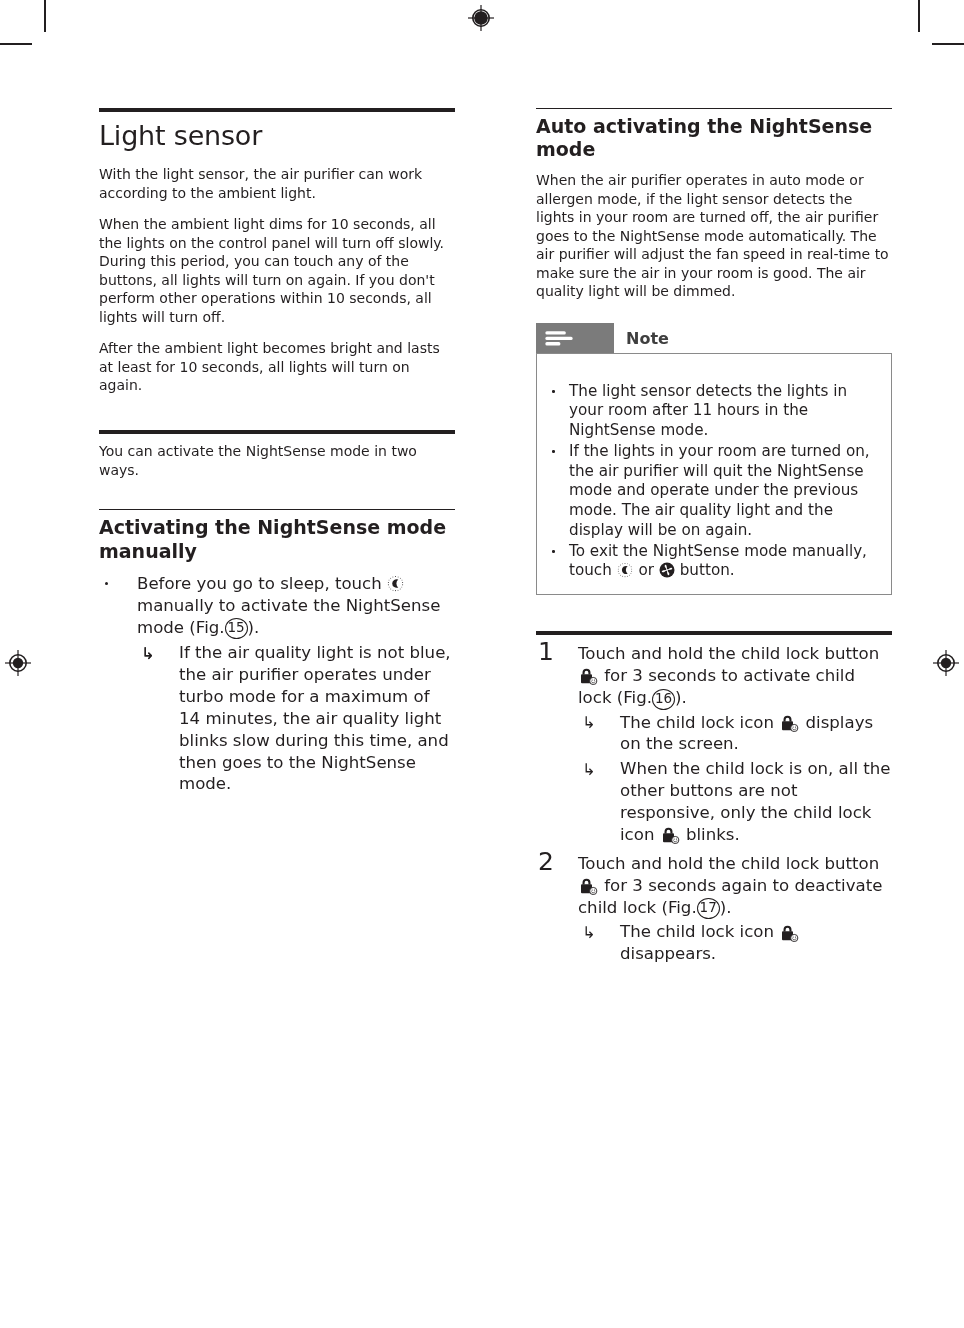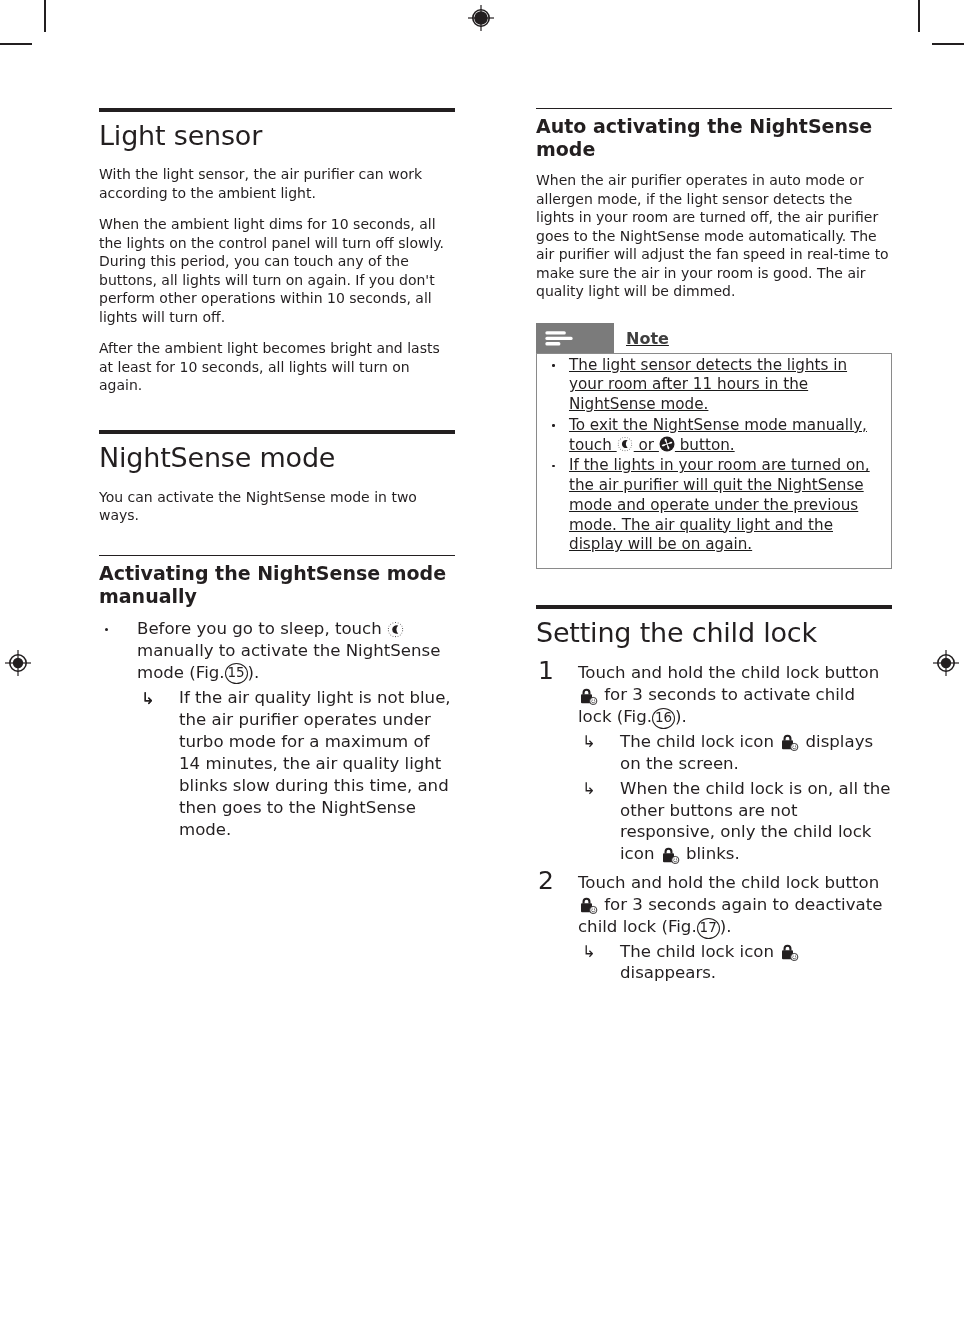--- a/index.html
+++ b/index.html
@@ -135,21 +135,21 @@
     position: absolute;
     left: 2px;
     top: -4px;
     font-size: 25px;
     line-height: 1;
     font-weight: 400;
     color: #231f20;
   }
 
   
-  .notebox { margin: 22px 0 12px 0; text-decoration: underline; }
+  .notebox { margin: 22px 0 12px 0; }
   .note-tab {
     display: flex;
     align-items: center;
     background: #7b7b7b;
     width: 78px;
     height: 30px;
     box-sizing: border-box;
     padding-left: 8px;
   }
   .note-tab-wrap {
@@ -160,21 +160,21 @@
     font-size: 16px;
     font-weight: 700;
     color: #3f3f3f;
     margin-left: 12px;
     line-height: 1;
     padding-bottom: 6px;
   }
   .note-body {
     border: 1px solid #8a8a8a;
     border-top: 1px solid #8a8a8a;
-    padding: 2px 12px 12px 10px;
+    padding: 28px 12px 12px 10px;
     box-sizing: border-box;
   }
   .note-body ul.bul > li {
     padding-left: 22px;
     font-size: 15.2px;
     line-height: 1.30;
     margin-bottom: 1px;
   }
   .note-body ul.bul > li > .dot {
     left: 5px;
@@ -285,21 +285,20 @@
   <div class="col col-left">
 
     <div class="rule-thick"></div>
     <h1 class="sec">Light sensor</h1>
 
     <p class="body">With the light sensor, the air purifier can work according to the ambient light.</p>
     <p class="body">When the ambient light dims for 10 seconds, all the lights on the control panel will turn off slowly. During this period, you can touch any of the buttons, all lights will turn on again. If you don't perform other operations within 10 seconds, all lights will turn off.</p>
     <p class="body">After the ambient light becomes bright and lasts at least for 10 seconds, all lights will turn on again.</p>
 
     <div class="rule-thick h-gap-top"></div>
-    <h1 class="sec">NightSense mode</h1>
 
     <p class="body">You can activate the NightSense mode in two ways.</p>
 
     <div class="rule-thin h-gap-top-sm"></div>
     <h2 class="sub">Activating the NightSense mode manually</h2>
 
     <ul class="bul">
       <li>
         <span class="dot"></span><span>Before you go to sleep, touch </span><span class="icn icn-moon">
             <svg viewBox="0 0 34 34" width="17" height="17">
@@ -354,20 +353,23 @@
             <rect x="2" y="11" width="40" height="5" rx="2.2" fill="#ffffff"></rect>
             <rect x="2" y="19" width="22" height="5" rx="2.2" fill="#ffffff"></rect>
           </svg>
         </div>
         <div class="note-label">Note</div>
       </div>
       <div class="note-body">
         <ul class="bul">
           <li>
             <span class="dot"></span><span>The light sensor detects the lights in your room after 11 hours in the NightSense mode.</span>
+          </li>
+          <li>
+            <span class="dot"></span><span>If the lights in your room are turned on, the air purifier will quit the NightSense mode and operate under the previous mode. The air quality light and the display will be on again.</span>
           </li>
           <li>
             <span class="dot"></span><span>To exit the NightSense mode manually, touch </span><span class="icn icn-moon">
                 <svg viewBox="0 0 34 34" width="16" height="16">
                   <path d="M22.6 9.2a8.6 8.6 0 1 0 0 15.6 9.9 9.9 0 0 1 0-15.6z" fill="#231f20"></path>
                   <g fill="#231f20">
                     <circle cx="17" cy="3.0" r="1.05"></circle>
                     <circle cx="22.2" cy="3.9" r="0.95"></circle>
                     <circle cx="26.7" cy="6.4" r="0.95"></circle>
                     <circle cx="30.0" cy="10.2" r="0.95"></circle>
@@ -391,29 +393,25 @@
                 <svg viewBox="0 0 32 32" width="16" height="16">
                   <circle cx="16" cy="16" r="15" fill="#231f20"></circle>
                   <path d="M16 15 C12.5 11.5 10 8.5 12 6.2 C14 4 16 7.5 16 15 Z" fill="#ffffff"></path>
                   <path d="M17 16 C20.5 12.5 23.5 10 25.8 12 C28 14 24.5 16 17 16 Z" fill="#ffffff"></path>
                   <path d="M16 17 C19.5 20.5 22 23.5 20 25.8 C18 28 16 24.5 16 17 Z" fill="#ffffff"></path>
                   <path d="M15 16 C11.5 19.5 8.5 22 6.2 20 C4 18 7.5 16 15 16 Z" fill="#ffffff"></path>
                   <circle cx="16" cy="16" r="2.0" fill="#ffffff"></circle>
                 </svg>
               </span><span> button.</span>
           </li>
-          <li>
-            <span class="dot"></span><span>If the lights in your room are turned on, the air purifier will quit the NightSense mode and operate under the previous mode. The air quality light and the display will be on again.</span>
-          </li>
         </ul>
       </div>
     </div>
 
     <div class="rule-thick h-gap-top"></div>
-    <h1 class="sec">Setting the child lock</h1>
 
     <ol class="steps">
 
       <li>
         <span class="num">1</span><span>Touch and hold the child lock button </span><span class="icn icn-lock">
             <svg viewBox="0 0 42 34" width="21" height="17">
               <path d="M9 13 V9.5 a8 8 0 0 1 16 0 V13 h-4.2 V9.5 a3.8 3.8 0 0 0 -7.6 0 V13 Z" fill="#231f20"></path>
               <rect x="6" y="12.5" width="22" height="18" rx="2" fill="#231f20"></rect>
               <circle cx="30.5" cy="26" r="7.2" fill="#ffffff" stroke="#231f20" stroke-width="1.8"></circle>
               <circle cx="28.2" cy="24.2" r="1.05" fill="#231f20"></circle>

